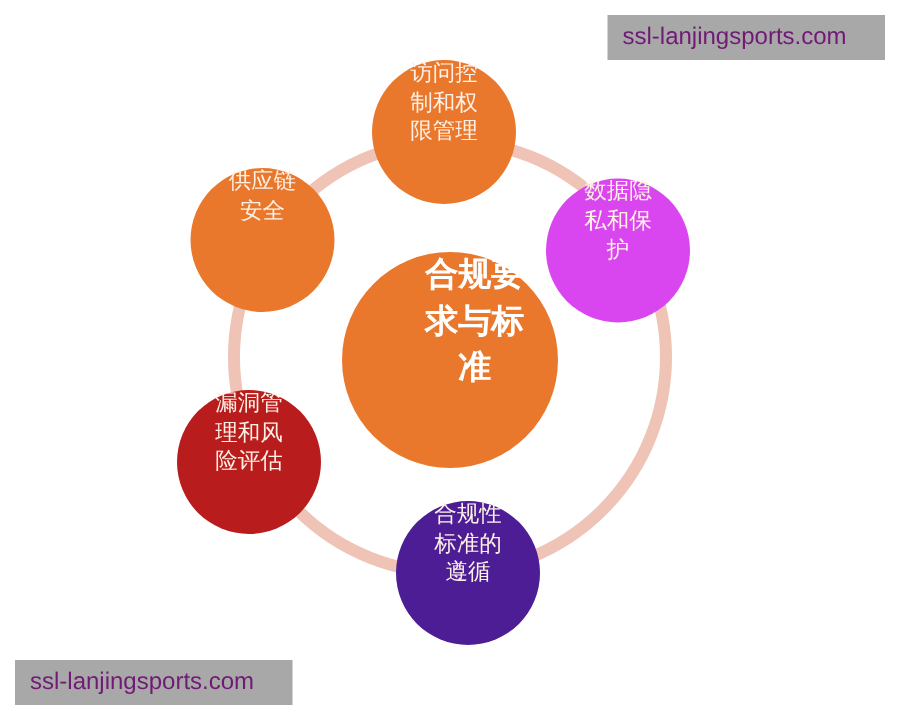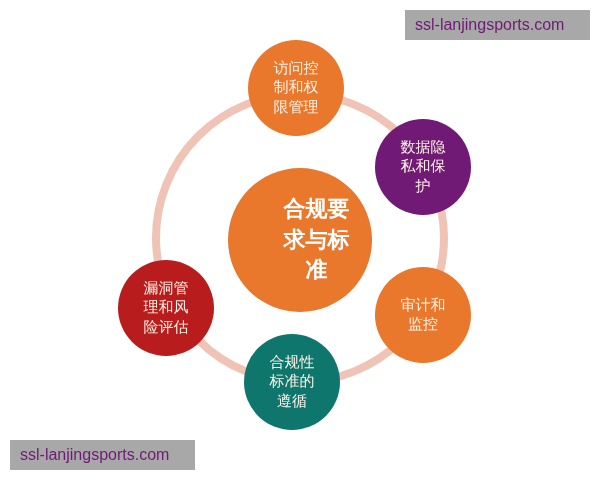--- a/index.html
+++ b/index.html
@@ -8,21 +8,21 @@
       background: #ffffff;
       font-family: "DejaVu Sans", sans-serif;
     }
     .diagram { position: absolute; left: 0; top: 0; width: 600px; height: 480px; }
     .ring {
       position: absolute; border-radius: 50%;
       box-sizing: border-box;
     }
     .node {
       position: absolute; border-radius: 50%;
-      display: flex; align-items: center; justify-content: center;
+      display: flex; justify-content: center;
       text-align: center; color: #fdf1e6;
       box-sizing: border-box;
       font-family: Liberation Serif, serif;
     }
     .node .label { display: block; line-height: 1.3; }
     .node.small .label { font-size: 15px; width: 56px; word-break: break-all; }
     .node.center .label { font-size: 22px; font-weight: bold; width: 80px; color: #ffffff; word-break: break-all; line-height: 1.4; margin-left: 33px; }
     .watermark {
       position: absolute; background: #a8a8a8; color: #701a75;
       font-family: "Liberation Sans", sans-serif; font-size: 16px;
@@ -36,32 +36,32 @@
   <div class="ring" style="left:152px; top:90px; width:296px; height:296px; border:8px solid #efc3b6;"></div>
 
   <div class="node center" style="left:228px; top:168px; width:144px; height:144px; background:#e9782c;">
     <span class="label">合规要求与标准</span>
   </div>
 
   <div class="node small" style="left:248px; top:40px; width:96px; height:96px; background:#e9782c;">
     <span class="label">访问控制和权限管理</span>
   </div>
 
-  <div class="node small" style="left:375px; top:119px; width:96px; height:96px; background:#701a75;">
+  <div class="node small" style="left:364px; top:119px; width:96px; height:96px; background:#d946ef;">
     <span class="label">数据隐私和保护</span>
   </div>
 
-  <div class="node small" style="left:375px; top:267px; width:96px; height:96px; background:#e9782c;">
-    <span class="label">审计和监控</span>
-  </div>
 
-  <div class="node small" style="left:244px; top:334px; width:96px; height:96px; background:#0f766e;">
+  <div class="node small" style="left:264px; top:334px; width:96px; height:96px; background:#4c1d95;">
     <span class="label">合规性标准的遵循</span>
   </div>
 
   <div class="node small" style="left:118px; top:260px; width:96px; height:96px; background:#b91c1c;">
     <span class="label">漏洞管理和风险评估</span>
   </div>
 
+  <div class="node small" style="left:127px; top:112px; width:96px; height:96px; background:#e9782c;">
+    <span class="label">供应链安全</span>
+  </div>
 </div>
 
 <div class="watermark" style="left:405px; top:10px; width:185px;">ssl-lanjingsports.com</div>
 <div class="watermark" style="left:10px; top:440px; width:185px;">ssl-lanjingsports.com</div>
 
 </body></html>

